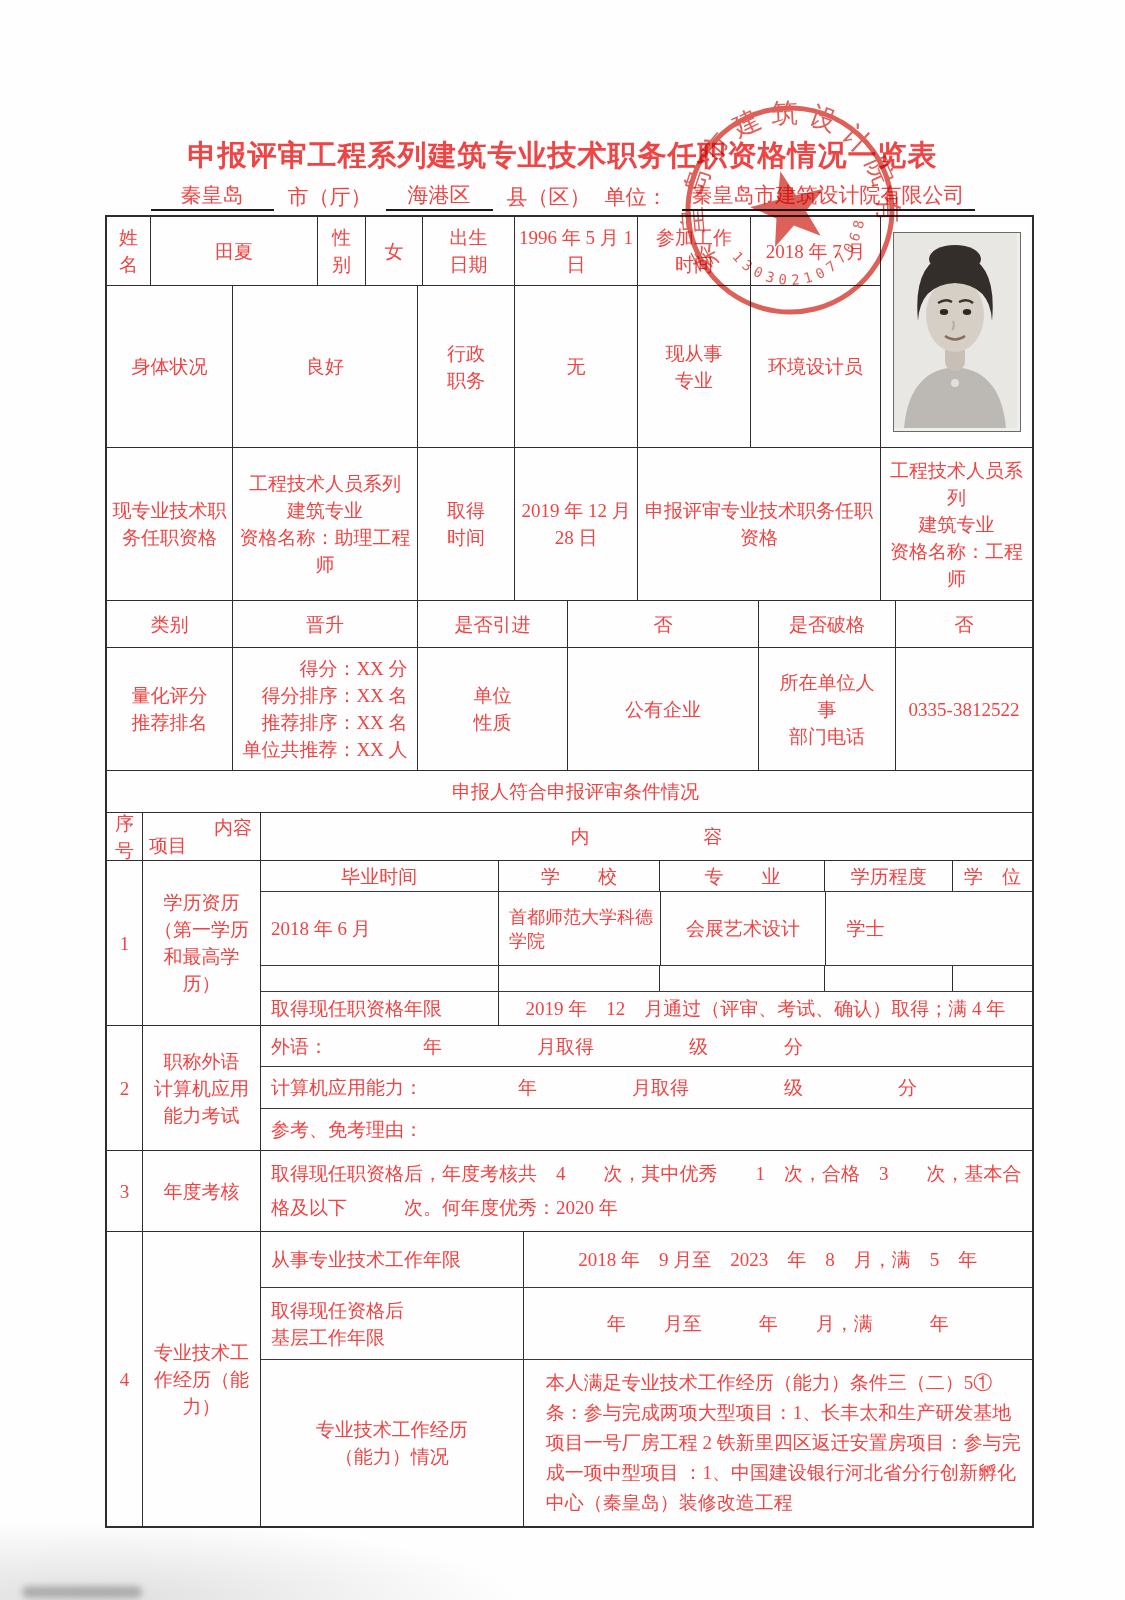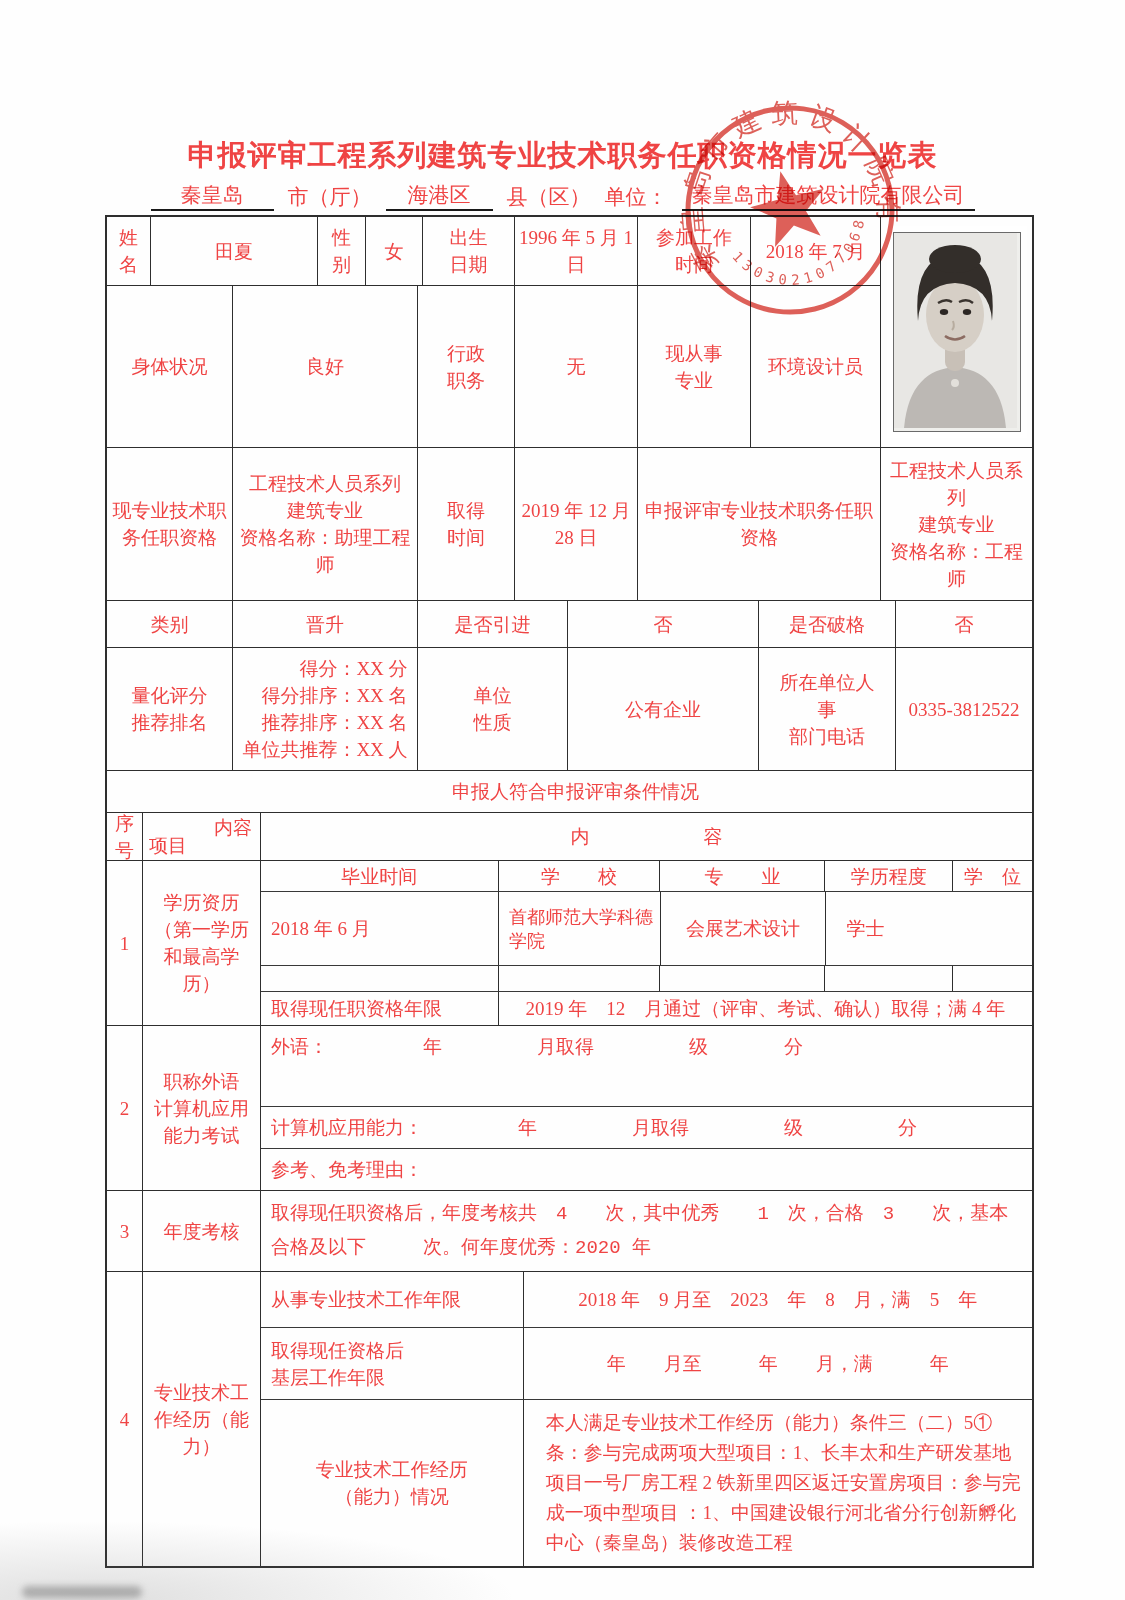--- a/index.html
+++ b/index.html
@@ -199,34 +199,34 @@
 
     <div class="row" style="min-height:124px;">
       <div class="c" style="width:35px;">2</div>
       <div class="c pre" style="width:118px;border-left:1.6px solid #2e2e2e;">职称外语
 计算机应用
 能力考试</div>
       <div class="col">
         <div class="sub first" style="height:40px;">
           <div class="c cl" style="width:772px;">外语：　　　　　年　　　　　月取得　　　　　级　　　　分</div>
         </div>
-        <div class="sub" style="height:42px;margin-top:40px;">
+        <div class="sub" style="height:42px;">
           <div class="c cl" style="width:772px;">计算机应用能力：　　　　　年　　　　　月取得　　　　　级　　　　　分</div>
         </div>
         <div class="sub" style="height:42px;">
           <div class="c cl" style="width:772px;">参考、免考理由：</div>
         </div>
       </div>
     </div>
 
     <div class="row" style="min-height:80px;">
       <div class="c" style="width:35px;">3</div>
       <div class="c" style="width:118px;border-left:1.6px solid #2e2e2e;">年度考核</div>
       <div class="col">
-        <div class="sub first" style="min-height:80px;font-family:Liberation Mono, monospace;">
+        <div class="sub first" style="min-height:80px;">
           <div class="c cl" style="width:772px;line-height:34px;padding-right:8px;">取得现任职资格后，年度考核共　4　　次，其中优秀　　1　次，合格　3　　次，基本合格及以下　　　次。何年度优秀：2020 年</div>
         </div>
       </div>
     </div>
 
     <div class="row" style="min-height:277px;">
       <div class="c" style="width:35px;">4</div>
       <div class="c pre" style="width:118px;border-left:1.6px solid #2e2e2e;">专业技术工
 作经历（能
 力）</div>

